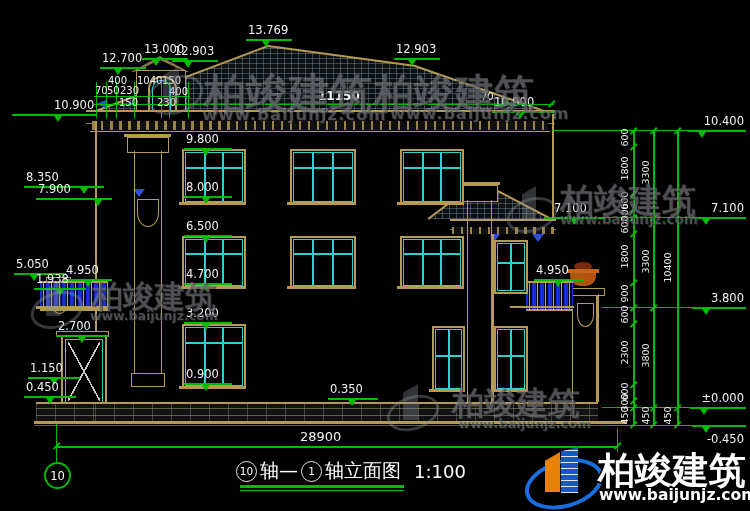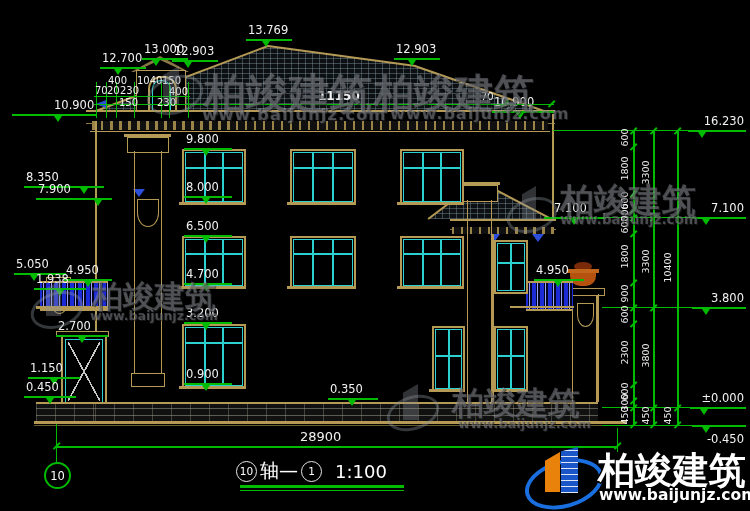--- a/index.html
+++ b/index.html
@@ -317,21 +317,21 @@
       <i class="gl"></i>
       <b class="tri" style="left:12px;"></b>
     </div>
   <div class="mk" style="left:394px;top:58px;width:46px;">
       <span class="lab">12.903</span>
       <i class="gl"></i>
       <b class="tri" style="left:14px;"></b>
     </div>
 
   <div class="mk r" style="left:688px;top:130px;width:58px;">
-      <span class="lab">16.230</span>
+      <span class="lab">10.400</span>
       <i class="gl"></i>
       <b class="tri" style="left:10px;"></b>
     </div>
   <div class="mk r" style="left:692px;top:217px;width:54px;">
       <span class="lab">7.100</span>
       <i class="gl"></i>
       <b class="tri" style="left:10px;"></b>
     </div>
   <div class="mk r" style="left:692px;top:307px;width:54px;">
       <span class="lab">3.800</span>
@@ -410,21 +410,21 @@
   <div class="gl" style="left:134px;top:82px;width:1px;height:36px;"></div>
   <div class="gl" style="left:161px;top:82px;width:1px;height:36px;"></div>
   <div class="gl" style="left:169px;top:82px;width:1px;height:36px;"></div>
   <div class="gl" style="left:188px;top:82px;width:1px;height:36px;"></div>
   <i class="tick" style="left:500px;top:103px;"></i>
   <i class="tick" style="left:547px;top:103px;"></i>
   <span class="lab s" style="left:108px;top:75px;">400</span>
   <span class="lab s" style="left:137px;top:75px;">1040</span>
   <span class="lab s" style="left:162px;top:75px;">150</span>
   <span class="lab s" style="left:95px;top:85px;">70</span>
-  <span class="lab s" style="left:107px;top:85px;">20</span>
+  <span class="lab s" style="left:107px;top:85px;">50</span>
   <span class="lab s" style="left:120px;top:85px;">230</span>
   <span class="lab s" style="left:169px;top:86px;">400</span>
   <span class="lab s" style="left:119px;top:97px;">150</span>
   <span class="lab s" style="left:157px;top:97px;">230</span>
   <span class="lab" style="left:318px;top:90px;font-size:12px;font-weight:bold;">11150</span>
   <span class="lab s" style="left:481px;top:91px;">70</span>
 
   <div class="gl" style="left:56px;top:424px;width:1.2px;height:38px;"></div>
   <div class="gl" style="left:617px;top:428px;width:1.2px;height:24px;"></div>
   <div class="gl" style="left:56px;top:446px;width:562px;height:1.5px;"></div>
@@ -436,20 +436,21 @@
     </div>
 
   <div id="title">
     <span class="circ">
         <span>10</span>
       </span>
     <span>轴—</span>
     <span class="circ">
         <span>1</span>
       </span>
+    <span>轴立面图</span>
     <span style="margin-left:10px;font-size:18px;">1:100</span>
   </div>
   <div class="gl" style="left:240px;top:485px;width:164px;height:3px;"></div>
   <div class="gl" style="left:240px;top:490px;width:164px;height:1px;"></div>
 
   <div class="gel" style="left:146px;top:76px;width:52px;height:32px;"></div>
   <div class="gb1" style="left:163px;top:66px;width:16px;height:38px;"></div>
   <span class="wm" style="left:204px;top:66px;font-size:42px;">柏竣建筑</span>
   <span class="wm" style="left:202px;top:105px;font-size:16.5px;letter-spacing:1px;">www.baijunjz.com</span>
   <span class="wm" style="left:374px;top:66px;font-size:40px;">柏竣建筑</span>

